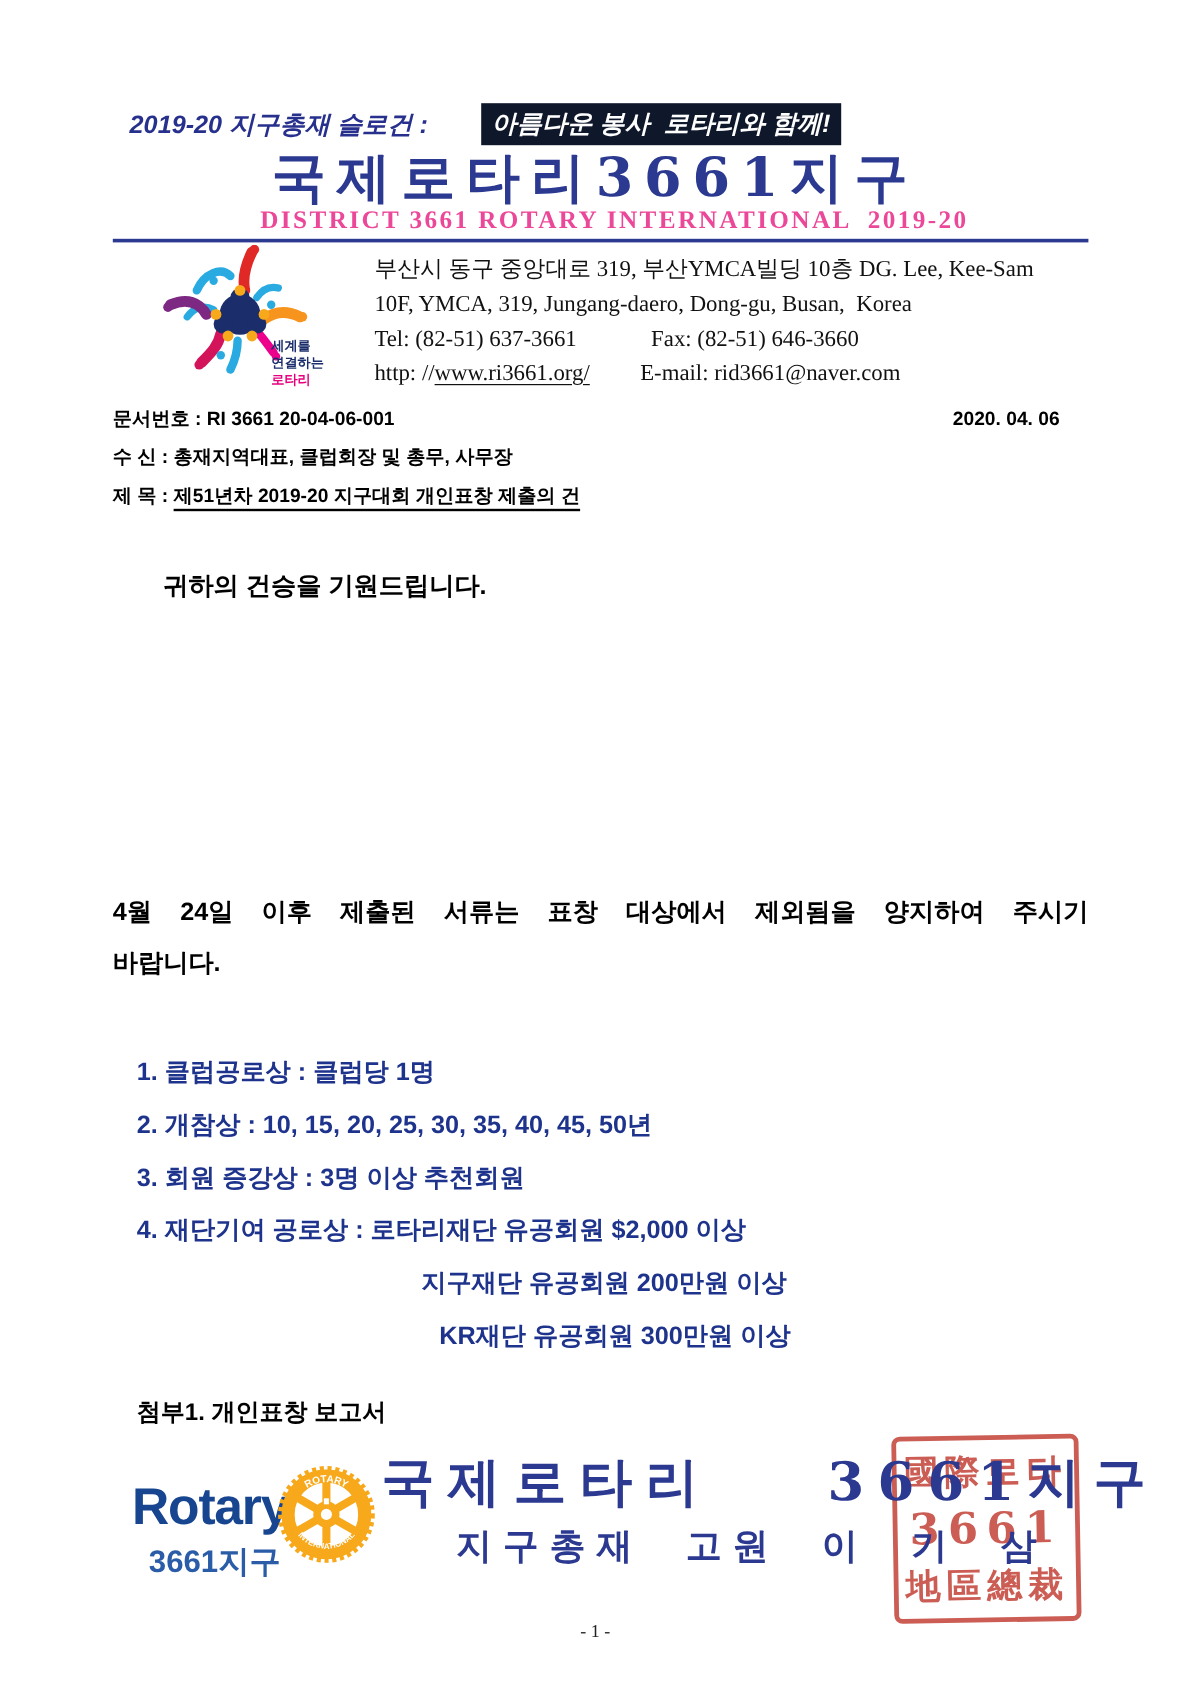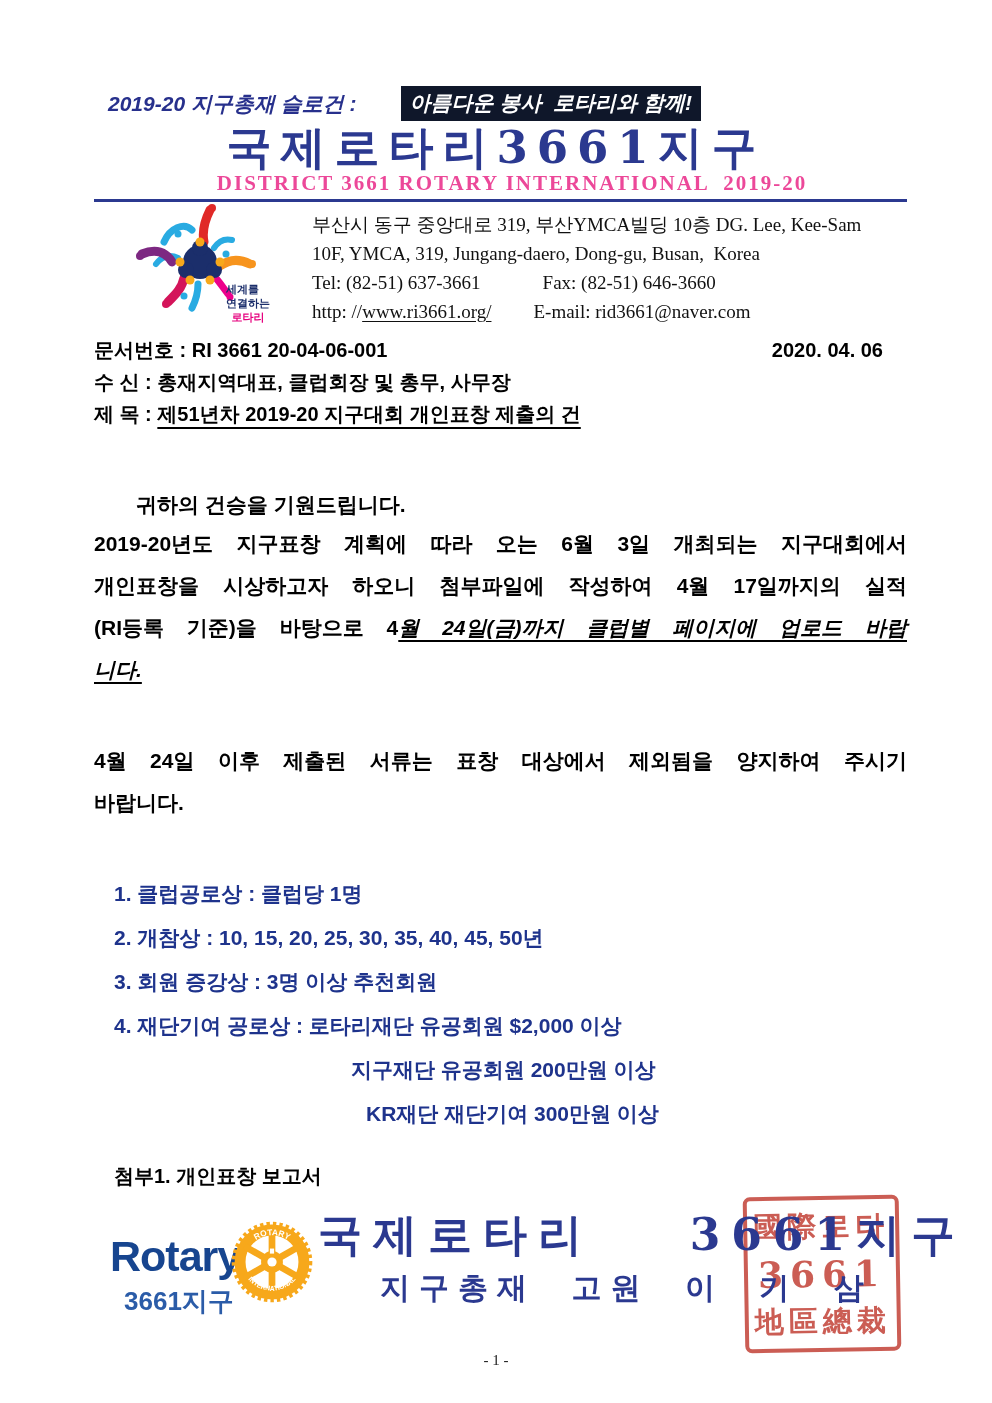--- a/index.html
+++ b/index.html
@@ -16,34 +16,34 @@
   .title-ko{position:absolute;left:0;top:118px;width:992px;text-align:center;
     font-family:"DejaVu Serif",serif;font-weight:800;font-size:45px;letter-spacing:9px;color:#2B3990;}
   .title-en{position:absolute;left:16px;top:171px;width:992px;text-align:center;
     font-family:"Liberation Serif",serif;font-weight:700;font-size:21px;letter-spacing:2px;color:#ec4899;}
   .rule{position:absolute;left:94px;top:199px;width:813px;height:3px;background:#2B3990;}
 
   .logo{position:absolute;left:132px;top:204px;width:142px;height:122px;}
   .logo svg{position:absolute;left:0;top:0;}
   .logo-caption{position:absolute;right:4px;bottom:2px;font-size:11px;font-weight:800;line-height:14px;margin-top:35px;}
   .cap-navy{color:#1B2E6B;}
-  .cap-pink{color:#E6007E;text-align:center;}
+  .cap-pink{color:#E6007E;}
 
   .address{position:absolute;left:312px;top:210px;font-family:"Liberation Serif",serif;font-size:19px;line-height:29px;color:#111;}
   .gap1{margin-left:62px;}
   .gap2{margin-left:42px;}
 
   
-  .meta{position:absolute;left:94px;top:334px;width:813px;font-size:20px;font-weight:700;line-height:32px;}
+  .meta{position:absolute;left:94px;top:334px;width:813px;font-size:16px;font-weight:700;line-height:32px;}
   .meta-row1{display:flex;justify-content:space-between;}
   .meta-date{margin-right:24px;}
   .subj{ text-decoration:underline;text-decoration-thickness:2px;text-underline-offset:6px;}
 
   
-  .greeting{position:absolute;left:136px;top:491px;font-size:21px;font-weight:700;}
+  .greeting{position:absolute;left:136px;top:474px;font-size:21px;font-weight:700;}
   .para{position:absolute;left:94px;width:813px;font-size:21px;font-weight:700;line-height:42px;}
   .p1{top:523px;}
   .p2{top:740px;}
   .jline{text-align:justify;text-align-last:justify;}
   .lline{text-align:left;}
   .em{font-style:italic;text-decoration:underline;text-decoration-thickness:2px;text-underline-offset:5px;}
   .section-title{position:absolute;left:94px;top:836px;width:813px;text-align:center;font-size:22px;font-weight:800;color:#7030A0;}
   .awards{position:absolute;left:114px;top:872px;width:790px;font-size:21px;font-weight:800;color:#1E338C;}
   .award{line-height:44px;}
   .cont1{padding-left:237px;}
@@ -140,42 +140,34 @@
       <span class="meta-date">2020. 04. 06</span>
     </div>
     <div>수 신 : 총재지역대표, 클럽회장 및 총무, 사무장</div>
     <div>
       <span class="pre">제 목 : </span><span class="subj">제51년차 2019-20 지구대회 개인표창 제출의 건</span>
     </div>
   </div>
 
   <div class="greeting">귀하의 건승을 기원드립니다.</div>
 
-  <div class="para p1">
-    <div class="jline">2019-20년도 지구표창 계획에 따라 오는 6월 3일 개최되는 지구대회에서</div>
-    <div class="jline">개인표창을 시상하고자 하오니 첨부파일에 작성하여 4월 17일까지의 실적</div>
-    <div class="jline">
-      <span>(RI등록 기준)을 바탕으로 4</span><span class="em">월 24일(금)까지 클럽별 페이지에 업로드 바랍</span>
-    </div>
-    <div class="lline em">니다.</div>
-  </div>
 
   <div class="para p2">
     <div class="jline">4월 24일 이후 제출된 서류는 표창 대상에서 제외됨을 양지하여 주시기</div>
     <div class="lline">바랍니다.</div>
   </div>
 
 
   <div class="awards">
     <div class="award">1. 클럽공로상 : 클럽당 1명</div>
     <div class="award">2. 개참상 : 10, 15, 20, 25, 30, 35, 40, 45, 50년</div>
     <div class="award">3. 회원 증강상 : 3명 이상 추천회원</div>
     <div class="award">4. 재단기여 공로상 : 로타리재단 유공회원 $2,000 이상</div>
     <div class="award cont1">지구재단 유공회원 200만원 이상</div>
-    <div class="award cont2">KR재단 재단기여 300만원 이상</div>
+    <div class="award cont2">KR재단 유공회원 300만원 이상</div>
   </div>
 
   <div class="attachment">첨부1. 개인표창 보고서</div>
 
   <div class="seal">
     <div class="seal-row1">國際로타</div>
     <div class="seal-row2">3661</div>
     <div class="seal-row3">地區總裁</div>
   </div>
 

